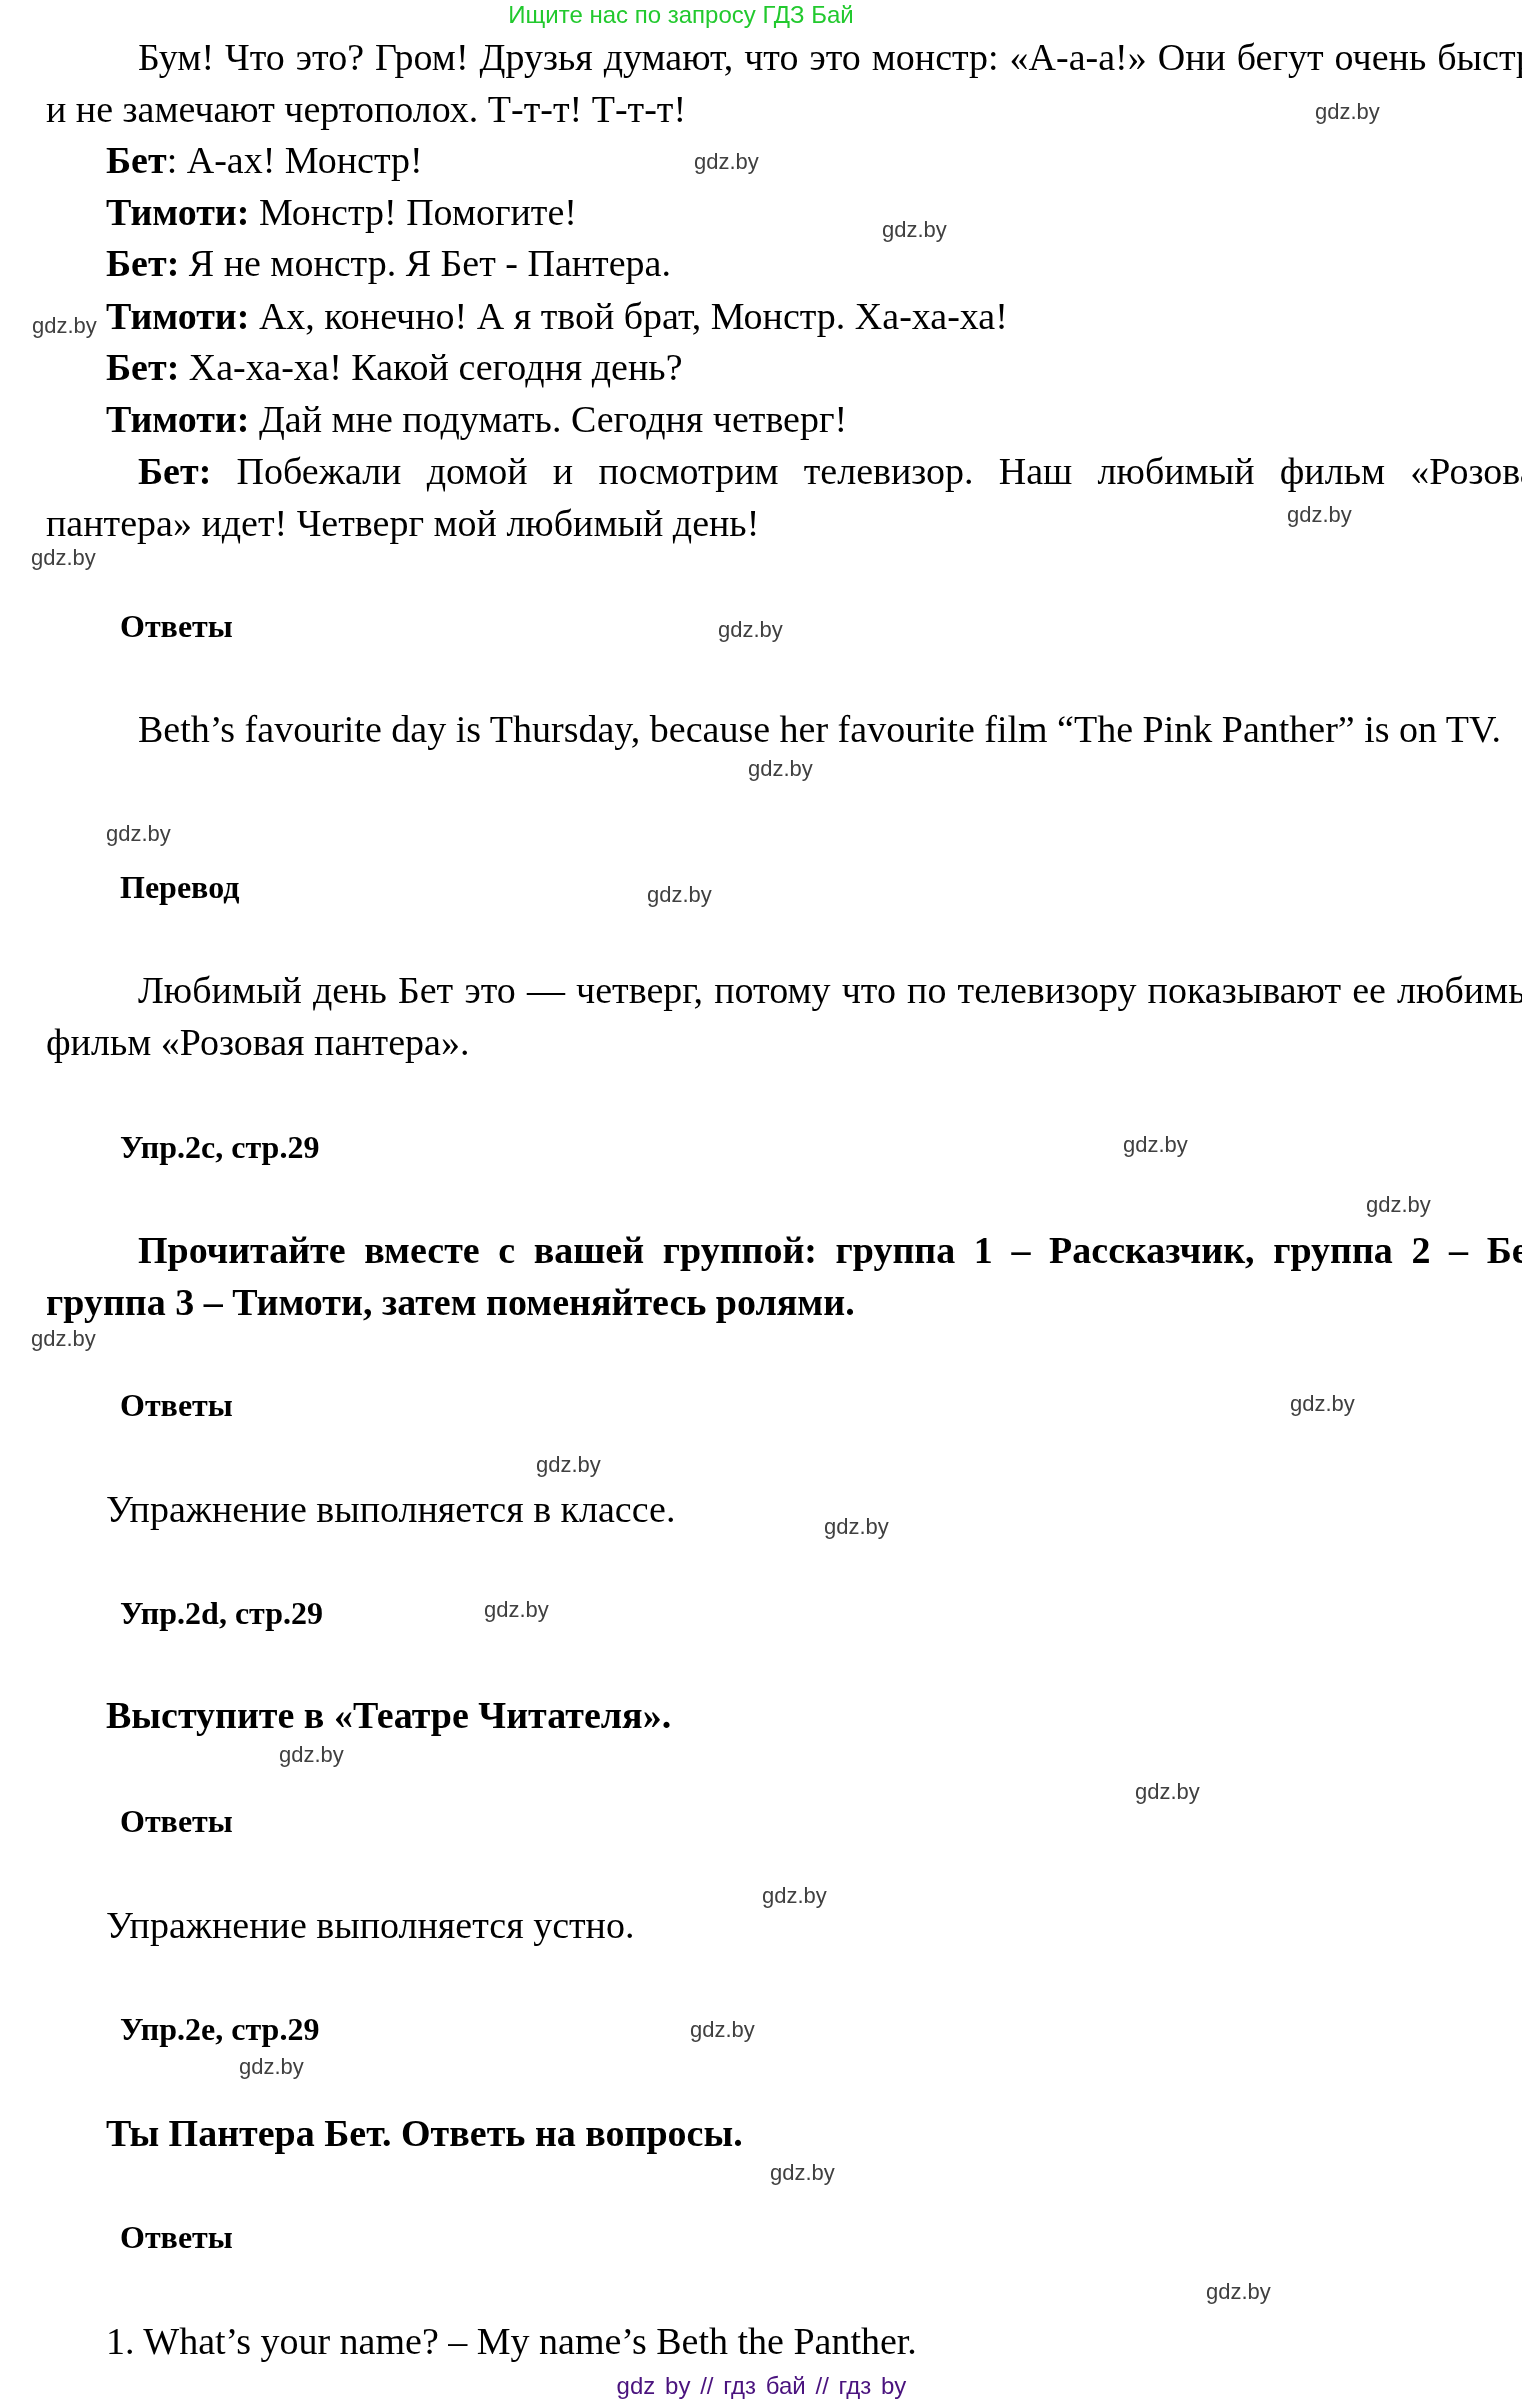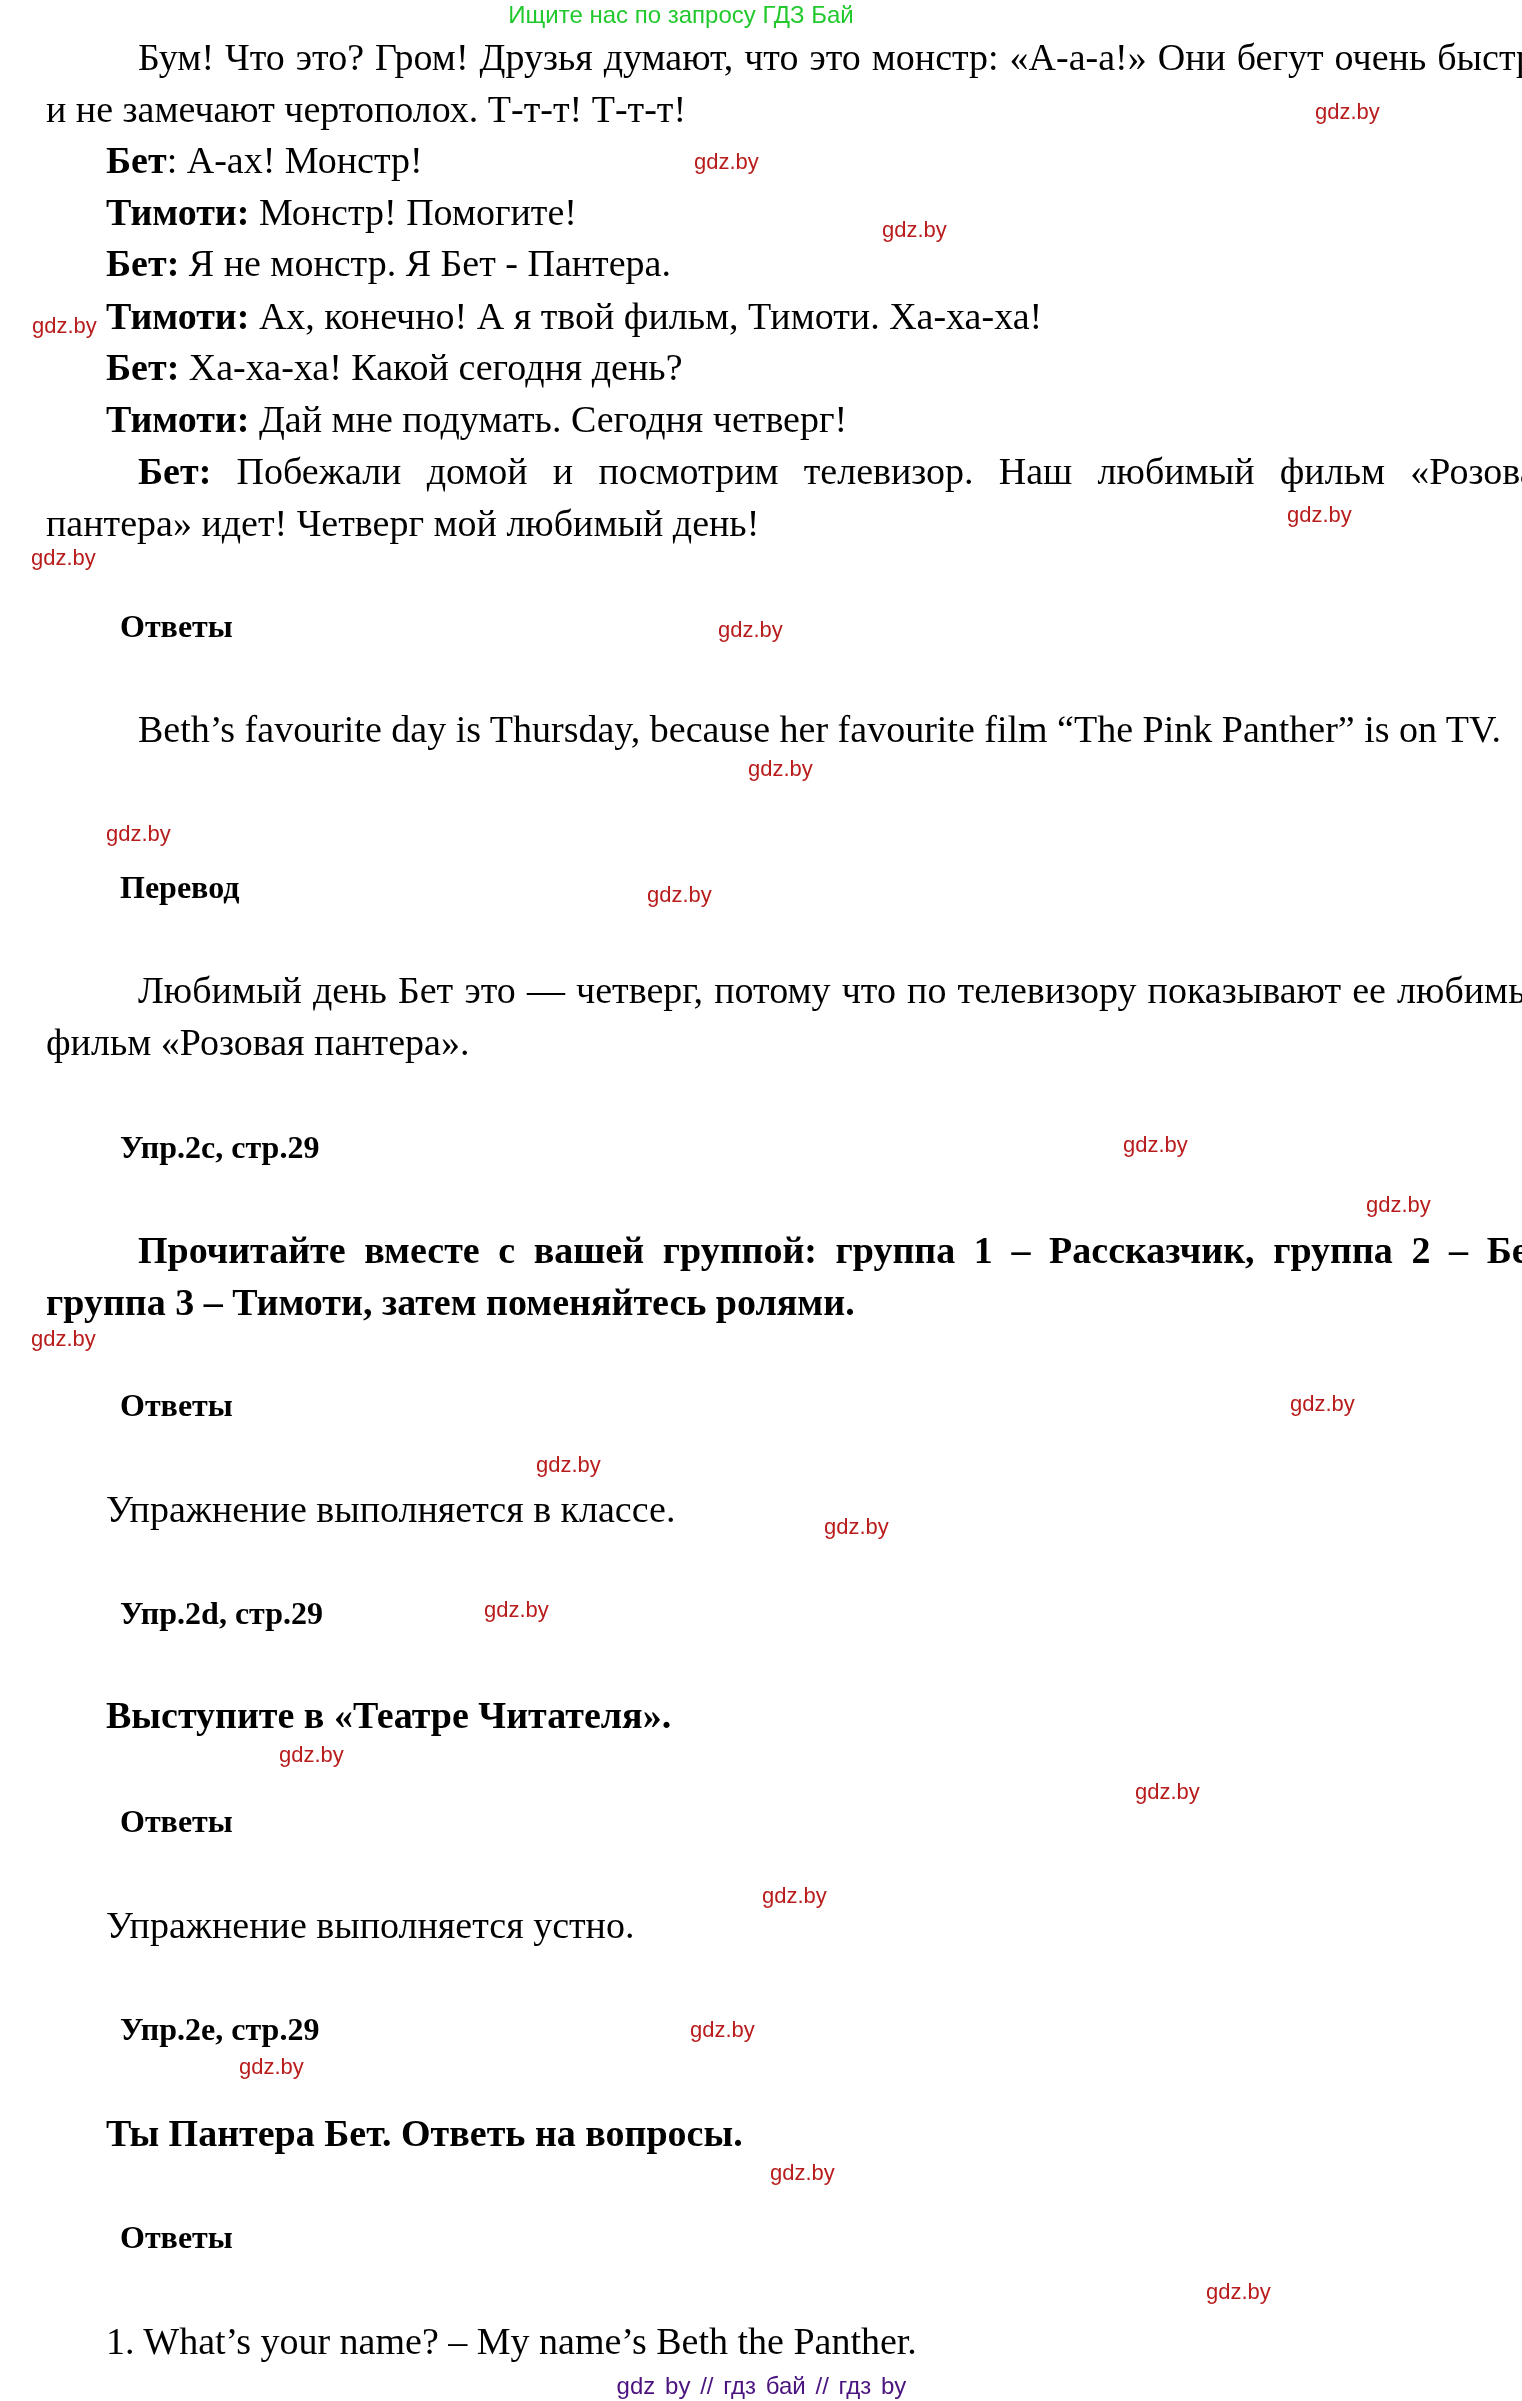--- a/index.html
+++ b/index.html
@@ -12,42 +12,42 @@
                    font-family: "Liberation Sans", "DejaVu Sans", sans-serif; font-size: 24px;
                    line-height: 31px; color: #4a137e; word-spacing: 3.1px; }
   .content { position: absolute; left: 14px; width: 1509px; top: 0; }
   .line { position: absolute; left: 0; width: 1508px; font-size: 38px; line-height: 46px; white-space: nowrap; }
   .p { position: absolute; left: 0; width: 1508px; font-size: 38px; line-height: 52px;
        text-align: justify; text-indent: 92px; margin-left: 32px; }
   .indent { padding-left: 92px; }
   b, .bold { font-weight: bold; }
   .heading { position: absolute; left: 106px; font-size: 32px; line-height: 46px; font-weight: bold; white-space: nowrap; }
   .wm { position: absolute; font-family: "Liberation Sans", "DejaVu Sans", sans-serif; font-size: 22px;
-        line-height: 25px; color: #b91c1c; white-space: nowrap; }
+        line-height: 25px; color: #404040; white-space: nowrap; }
 </style>
 </head>
 <body>
 
 <div class="banner-top">Ищите нас по запросу ГДЗ Бай</div>
 
 <div class="content">
 
   <div class="p" style="top:31px;">Бум! Что это? Гром! Друзья думают, что это монстр: «А-а-а!» Они бегут очень быстро и не замечают чертополох. Т-т-т! Т-т-т!</div>
 
   <div class="line indent" style="top:137px;">
     <span class="bold">Бет</span><span>: </span><span>А-ах! Монстр!</span>
   </div>
   <div class="line indent" style="top:189px;">
     <span class="bold">Тимоти:</span><span> </span><span>Монстр! Помогите!</span>
   </div>
   <div class="line indent" style="top:240px;">
     <span class="bold">Бет:</span><span> </span><span>Я не монстр. Я Бет - Пантера.</span>
   </div>
   <div class="line indent" style="top:293px;">
-    <span class="bold">Тимоти:</span><span> </span><span>Ах, конечно! А я твой фильм, Тимоти. Ха-ха-ха!</span>
+    <span class="bold">Тимоти:</span><span> </span><span>Ах, конечно! А я твой брат, Монстр. Ха-ха-ха!</span>
   </div>
   <div class="line indent" style="top:344px;">
     <span class="bold">Бет:</span><span> </span><span>Ха-ха-ха! Какой сегодня день?</span>
   </div>
   <div class="line indent" style="top:396px;">
     <span class="bold">Тимоти:</span><span> </span><span>Дай мне подумать. Сегодня четверг!</span>
   </div>
   <div class="p" style="top:445px;">
     <span class="bold">Бет:</span><span> </span><span>Побежали домой и посмотрим телевизор. Наш любимый фильм «Розовая пантера» идет! Четверг мой любимый день!</span>
   </div>

